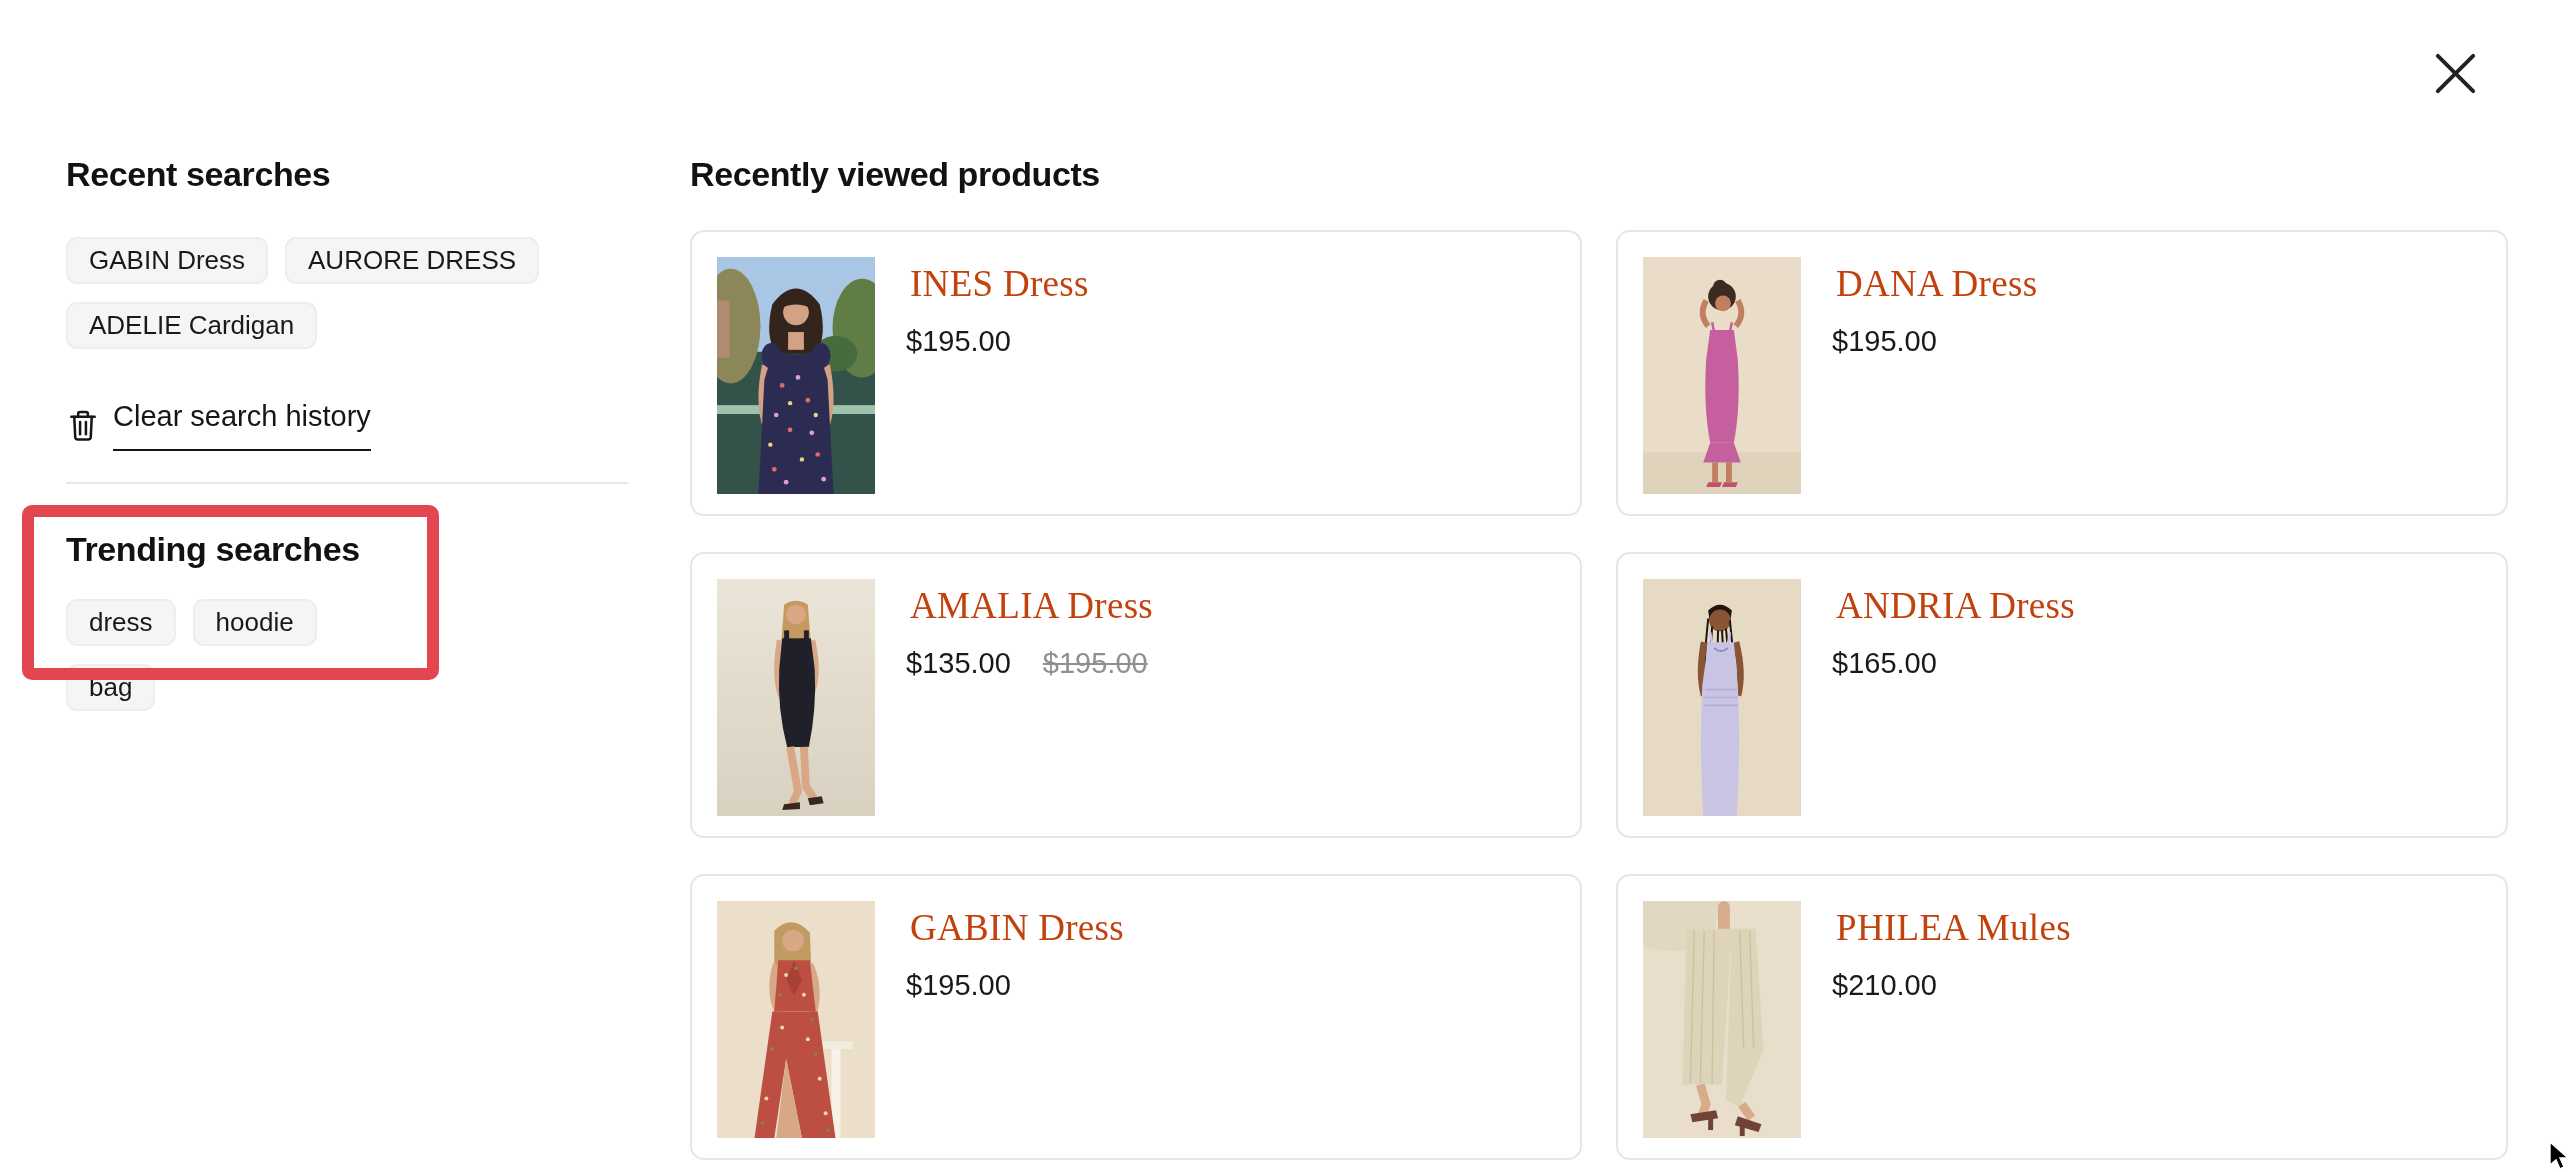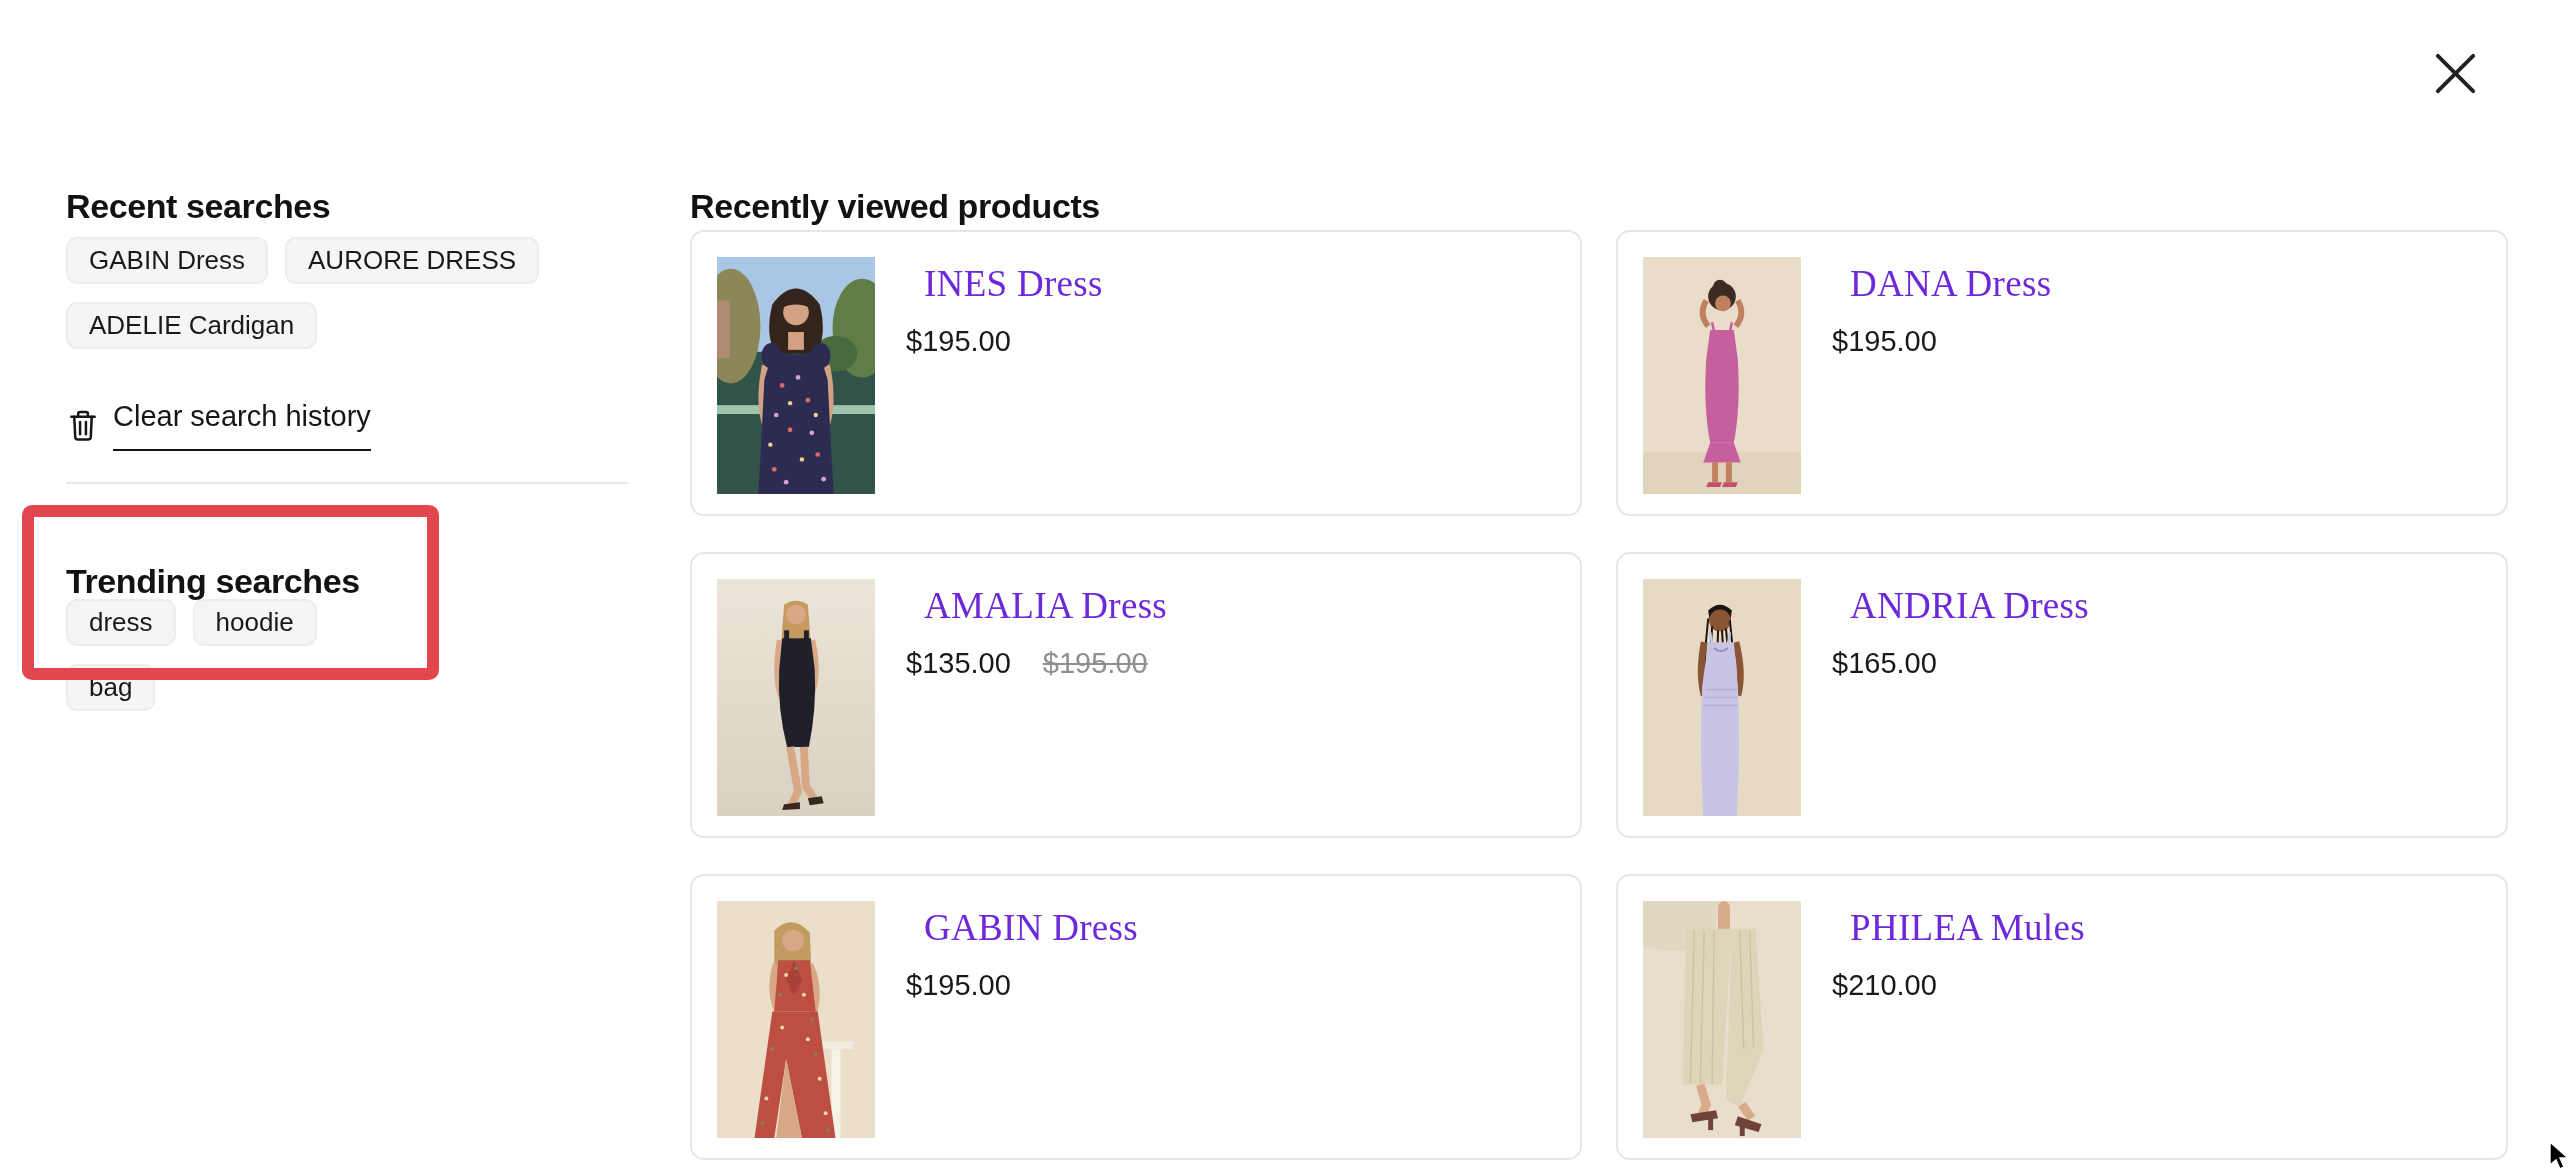--- a/index.html
+++ b/index.html
@@ -25,21 +25,21 @@
     width:102px; height:100%; display:flex; align-items:center; justify-content:center;
     background:transparent; border:none; cursor:pointer;
   }
   .close-btn {
     position:absolute; left:2424px; top:42px; width:63px; height:63px;
     display:flex; align-items:center; justify-content:center; background:transparent;
     border:none; cursor:pointer;
   }
 
   
-  .section-title { position:absolute; font-size:34px; font-weight:700; color:#121212; letter-spacing:-0.4px;margin-top:32px; }
+  .section-title { position:absolute; font-size:34px; font-weight:700; color:#121212; letter-spacing:-0.4px; }
   #recent-title  { left:66px; top:155px; }
   .chip-row { position:absolute; display:flex; flex-wrap:wrap; gap:18px 17px; }
   #recent-chips { left:66px; top:237px; width:532px; }
   .chip {
     display:inline-flex; align-items:center; height:47px; padding:0 21px;
     background:#f5f5f5; border:2px solid #ededed; border-radius:11px;
     font-size:26px; color:#191919; white-space:nowrap; cursor:pointer;
   }
   .clear-history {
     position:absolute; left:66px; top:400px; display:flex; align-items:center; gap:13px;
@@ -65,22 +65,22 @@
   }
   .product-card {
     position:relative; width:892px; height:286px; background:#fff;
     border:2px solid #e6e6e6; border-radius:14px; cursor:pointer;
   }
   .product-thumb {
     position:absolute; left:25px; top:25px; width:158px; height:237px; overflow:hidden;
   }
   .product-thumb svg { display:block; width:158px; height:237px; }
   .product-name {
-    position:absolute; left:232px; top:30px;
-    font-family:"Liberation Serif", serif; font-size:37px; color:#6d28d9; letter-spacing:0.3px;
+    position:absolute; left:218px; top:30px;
+    font-family:"Liberation Serif", serif; font-size:37px; color:#c2410c; letter-spacing:0.3px;
   }
   .price-row { position:absolute; left:214px; top:93px; display:flex; gap:32px; align-items:flex-start; }
   .price { font-size:29px; color:#191919; }
   .price-compare { font-size:29px; color:#8f8f8f; text-decoration:line-through; }
   .price-compare:empty { display:none; }
 
   .mouse-cursor { position:absolute; left:2548px; top:1141px; z-index:9; }
 
   .icon svg { display:block; }
 </style>

